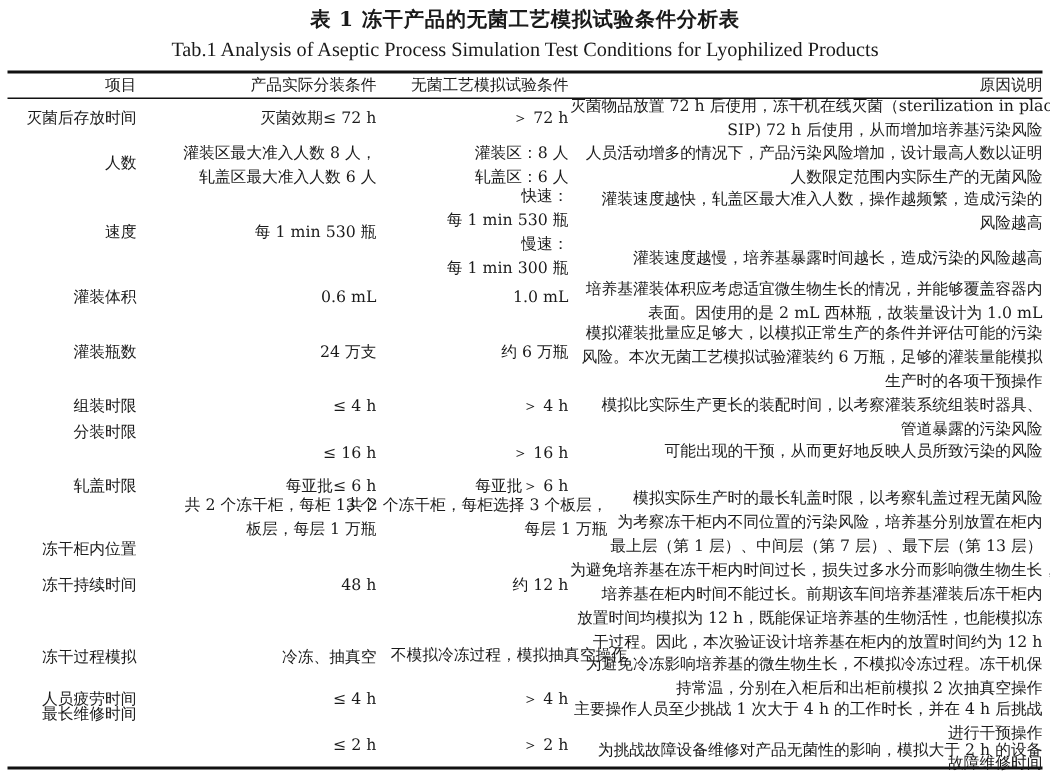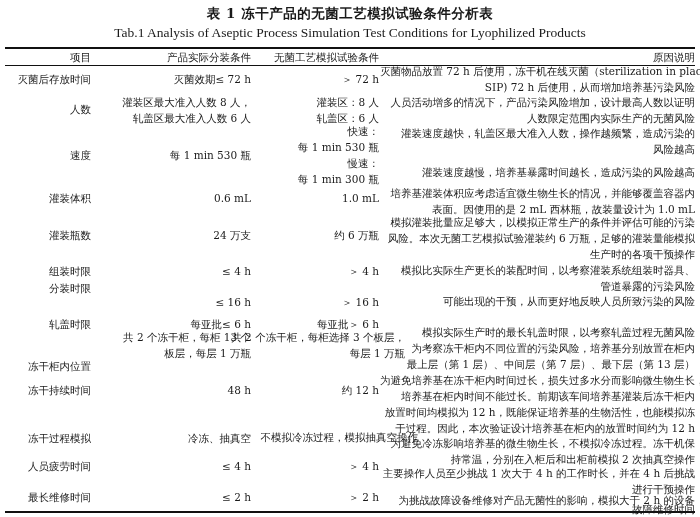--- a/index.html
+++ b/index.html
@@ -153,19 +153,19 @@
 </div>
 
 <div class="cell c1" style="top:458px">人员疲劳时间</div>
 <div class="cell c2" style="top:458px">≤ 4 h</div>
 <div class="cell c3" style="top:458px">＞ 4 h</div>
 <div class="cell c4" style="top:465px">
   <span class="ln">主要操作人员至少挑战 1 次大于 4 h 的工作时长，并在 4 h 后挑战</span>
   <span class="ln">进行干预操作</span>
 </div>
 
-<div class="cell c1" style="top:489px">最长维修时间</div>
+<div class="cell c1" style="top:468px">最长维修时间</div>
 <div class="cell c2" style="top:489px">≤ 2 h</div>
 <div class="cell c3" style="top:489px">＞ 2 h</div>
 <div class="cell c4" style="top:493px; line-height:8.5px;">
   <span class="ln" style="line-height:14px;">为挑战故障设备维修对产品无菌性的影响，模拟大于 2 h 的设备</span>
   <span class="ln" style="line-height:4px;">故障维修时间</span>
 </div>
 
 </body></html>

